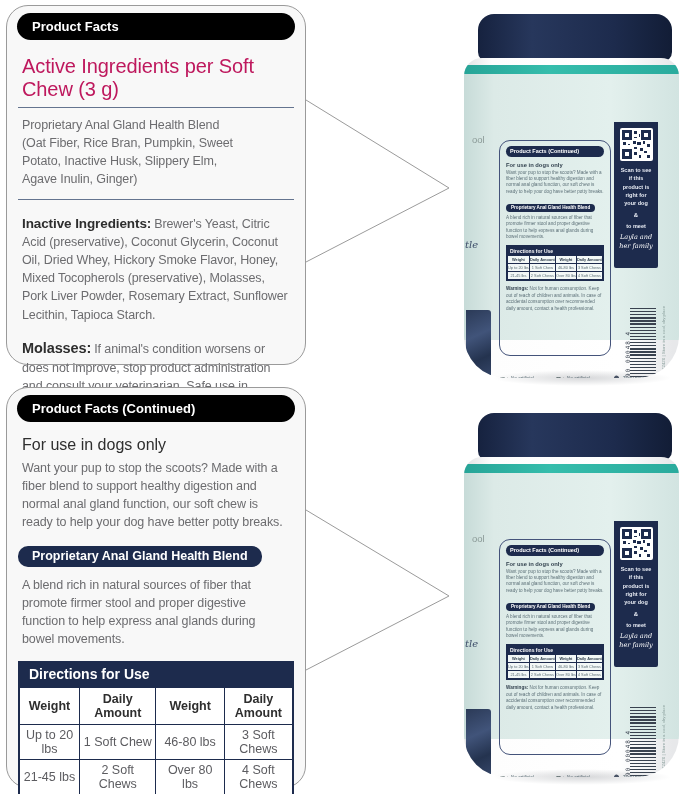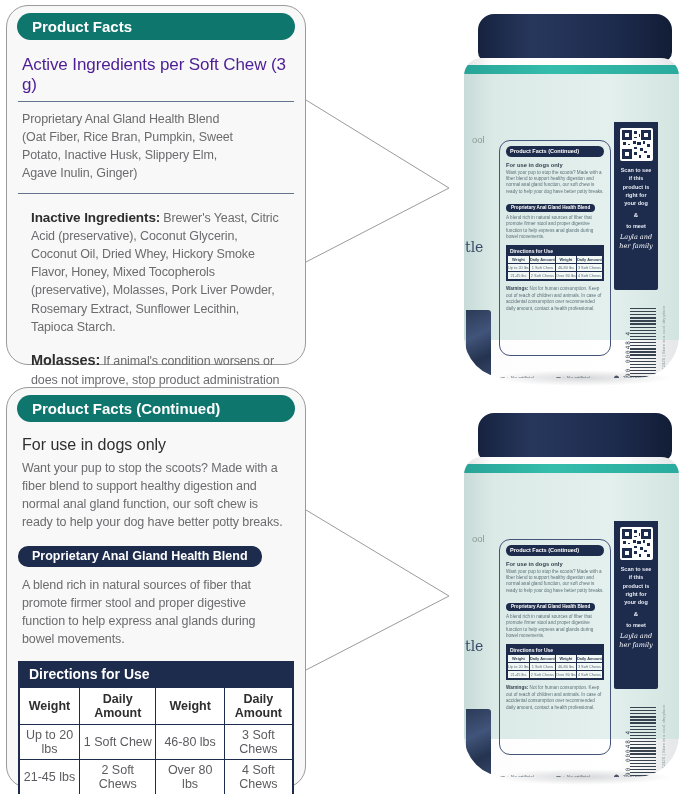--- a/index.html
+++ b/index.html
@@ -11,29 +11,29 @@
   .callouts { position:absolute; left:0; top:0; pointer-events:none; z-index:5; }
 
   
   .panel {
     position:absolute; background:#f8f8f8; border:1.5px solid #9a9a9a;
     border-radius:22px; padding:7px 10px; z-index:2;
   }
   .panel-1 { left:6px; top:5px;   width:300px; height:360px; }
   .panel-2 { left:6px; top:387px; width:300px; height:401px; }
   .pill-header {
-    background:#0f766e; color:#fff; border-radius:15px; height:27px;
-    line-height:27px; padding-left:15px; font-size:15px; font-weight:bold;
-  }
-  .sec-heading { margin:15px 5px 0; font-size:17px; color:#4c1d95; font-weight:normal; letter-spacing:-0.1px; }
+    background:#000000; color:#fff; border-radius:15px; height:27px;
+    line-height:27px; padding-left:15px; font-size:13px; font-weight:bold;
+  }
+  .sec-heading { margin:15px 5px 0; font-size:20px; color:#be185d; font-weight:normal; letter-spacing:-0.1px; }
   .rule { border:0; border-top:1.5px solid #64748f; margin:6px 1px; }
   .gray { color:#6c6c6f; font-size:12.5px; line-height:1.45; letter-spacing:-0.1px; }
   .blend-block { margin:8px 5px 10px; }
   .blend-ing { max-width:212px; }
-  .para { margin:14px 14px 0; }
+  .para { margin:14px 5px 0; }
   .lbl { font-weight:bold; color:#2e2e2e; font-size:13.5px; margin-right:3px; }
   .use-heading { margin:14px 5px 5px; font-size:16px; color:#2f2f2f; font-weight:normal; }
   .sub-pill {
     display:inline-block; background:#1d2b4d; color:#fff; border-radius:10px;
     padding:3px 14px 4px; font-size:12.5px; font-weight:bold; margin:14px 1px 9px;
   }
   .tbl-wrap { margin:13px 1px 0; border:1.5px solid #1d2b4d; }
   .tbl-title { background:#1d2b4d; color:#fff; font-weight:bold; font-size:14px; padding:4px 10px 5px; }
   table.directions { width:100%; border-collapse:collapse; background:#fff; }
   table.directions th, table.directions td { border:1px solid #1d2b4d; text-align:center; }
@@ -51,22 +51,22 @@
   .bottle-body {
     position:absolute; left:2px; top:50px; width:215px; height:320px;
     background:linear-gradient(90deg,#e0e1e3,#fdfdfd 13%,#ffffff 72%,#e7e8ea 97%);
     border-radius:18px 18px 42px 42px; overflow:hidden;
   }
   .teal-band { position:absolute; left:0; top:7px; width:100%; height:9px;
     background:linear-gradient(90deg,#27a497,#35bdac 40%,#2aab9d); }
   .mint-label { position:absolute; left:0; top:16px; width:100%; height:266px;
     background:linear-gradient(90deg,#c7dbd8,#dceae7 14%,#e3f0ed 68%,#d2e4e1); }
   .edge-ool { position:absolute; left:8px; top:60px; font-size:9.5px; color:#8b9a97; }
-  .edge-tle { position:absolute; left:1px; top:165px; font-size:14px; color:#3c4c68;
-    font-family:"DejaVu Serif", serif; }
+  .edge-tle { position:absolute; left:1px; top:165px; font-size:10px; color:#3c4c68;
+    font-family:"DejaVu Serif", serif; font-style:italic; }
   .dog-edge { position:absolute; left:2px; top:236px; width:25px; height:90px;
     background:linear-gradient(155deg,#2b3a57 0%,#41547a 30%,#24334f 55%,#37486b 80%,#1f2d47 100%);
     border-radius:0 3px 3px 0; }
   .mini-panel {
     position:absolute; left:35px; top:66px; width:112px; height:216px;
     border:1px solid #44537a; border-radius:11px; padding:5px 6px;
   }
   .mini-pill { background:#1d2b4d; color:#fff; border-radius:6px; font-size:5.5px;
     font-weight:bold; padding:2px 4px 2.5px; }
   .mini-h { font-size:5.8px; color:#33424f; font-weight:bold; margin:5px 0 2px; }
@@ -76,21 +76,21 @@
   .mini-tblwrap { margin-top:5px; border:0.8px solid #1d2b4d; }
   .mini-tbl-title { background:#1d2b4d; color:#fff; font-size:5px; font-weight:bold; padding:1.5px 3px; }
   table.mini-dir { width:100%; border-collapse:collapse; background:rgba(255,255,255,0.6); }
   table.mini-dir th, table.mini-dir td { border:0.5px solid #1d2b4d; text-align:center; padding:1px 0; }
   table.mini-dir th { font-size:3.9px; color:#33424f; }
   table.mini-dir td { font-size:3.9px; color:#5d7078; font-weight:normal; }
   .mini-warn { margin-top:5px; }
   .mini-lbl { font-weight:bold; color:#33424f; }
 
   .strip {
-    position:absolute; left:150px; top:48px; width:44px; height:168px;
+    position:absolute; left:150px; top:48px; width:44px; height:146px;
     background:#1d2b4d; border-radius:0 0 2px 2px; text-align:center;
   }
   .qr { width:33px; height:33px; background:#fff; border-radius:2px; margin:6px auto 5px; padding:2px; }
   .qr svg { display:block; width:100%; height:100%; }
   .scan-txt { color:#e8ecf4; font-size:5.5px; line-height:1.5; font-weight:bold; padding:0 5px; }
   .amp { color:#e8ecf4; font-size:6px; font-weight:bold; margin:5px 0 4px; }
   .family { color:#fff; font-size:6.5px; line-height:1.5; font-family:"DejaVu Serif", serif;
     font-style:italic; margin-top:2px; }
 
   .barcode { position:absolute; left:152px; top:232px; width:46px; height:96px; }

